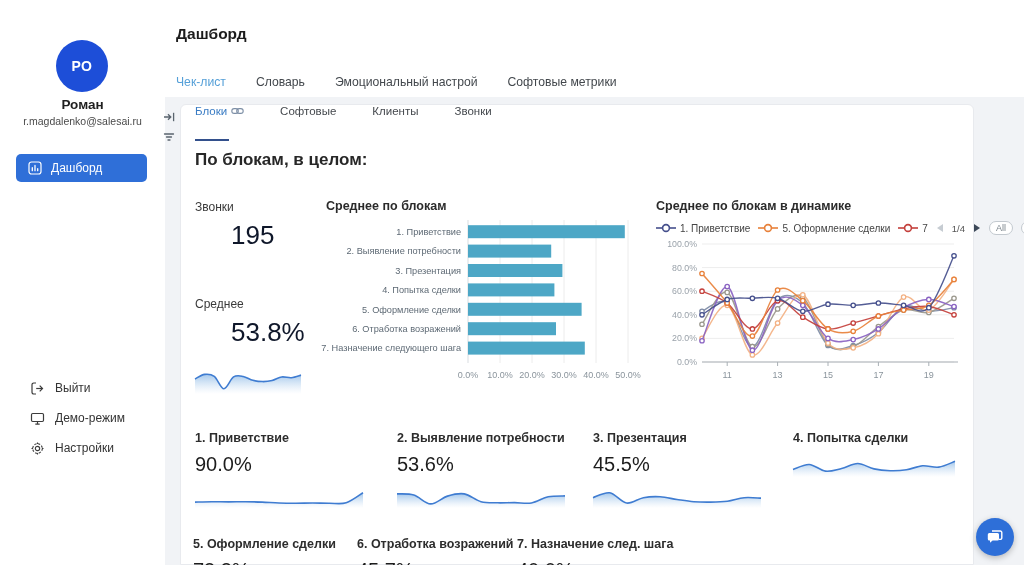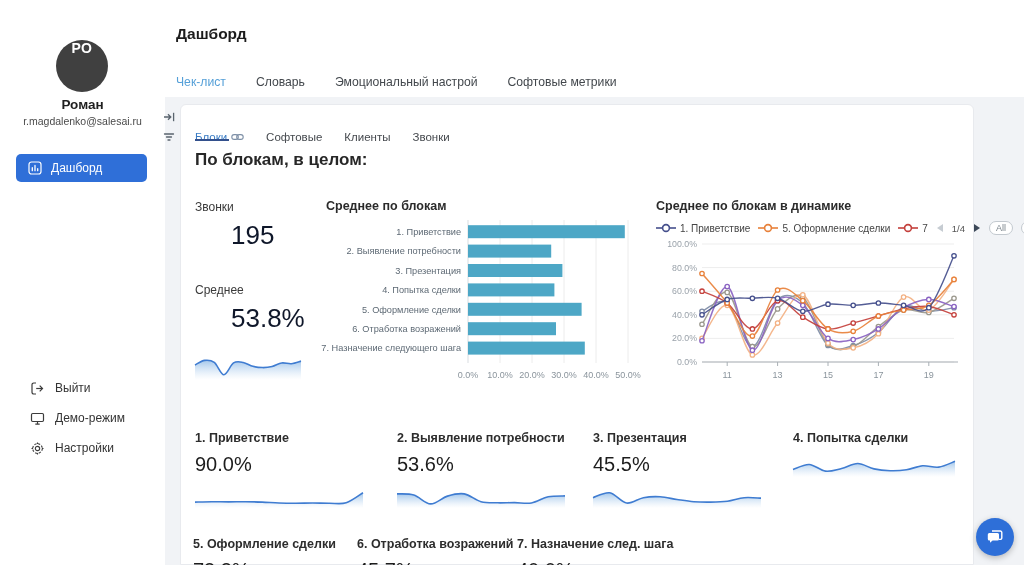--- a/index.html
+++ b/index.html
@@ -1,21 +1,21 @@
 <!DOCTYPE html>
 <html><head>
 <meta charset="utf-8">
 <style>
   html,body{margin:0;padding:0;}
   body{width:1024px;height:565px;position:relative;overflow:hidden;background:#ffffff;
        font-family:"Liberation Sans",sans-serif;color:#222;}
   
   .sidebar{position:absolute;left:0;top:0;width:165px;height:565px;background:#fff;}
   .avatar{position:absolute;left:56px;top:40px;width:52px;height:52px;border-radius:50%;
-          background:#404040;display:flex;align-items:flex-start;justify-content:center;
+          background:#1d4ed8;display:flex;align-items:center;justify-content:center;
           color:#fff;font-size:14px;font-weight:bold;letter-spacing:.5px;}
   .user-name{position:absolute;left:0;top:97px;width:165px;text-align:center;
              font-size:13.5px;font-weight:bold;color:#1f1f1f;}
   .user-email{position:absolute;left:0;top:115px;width:165px;text-align:center;
               font-size:10.5px;color:#4a4a4a;}
   .nav-btn{position:absolute;left:16px;top:154px;width:131px;height:28px;border-radius:5px;
            background:#2f6fd8;display:flex;align-items:center;gap:9px;padding-left:12px;
            box-sizing:border-box;color:#fff;font-size:12px;cursor:pointer;}
   .side-link{position:absolute;left:30px;display:flex;align-items:flex-start;gap:10px;
              font-size:12px;color:#333;cursor:pointer;}
@@ -23,30 +23,30 @@
   
   .page-title{position:absolute;left:176px;top:25px;font-size:15.5px;font-weight:bold;color:#1c1c1c;}
   .top-tabs{position:absolute;left:176px;top:75px;display:flex;gap:30px;font-size:12.2px;color:#43484d;}
   .top-tabs .tab{cursor:pointer;padding-bottom:9px;}
   .top-tabs .tab.active{color:#56a0d8;border-bottom:6px solid #8b5cf6;}
   
   .content-bg{position:absolute;left:165px;top:97px;width:859px;height:468px;background:#f1f3f6;}
   .card{position:absolute;left:180px;top:104px;width:794px;height:461px;background:#fff;
         border:1px solid #e8eaee;border-radius:6px 6px 0 0;box-sizing:border-box;}
   .gutter-icon{position:absolute;left:163px;cursor:pointer;line-height:0;}
-  .inner-tabs{position:absolute;left:195px;top:131px;display:flex;gap:22px;font-size:11.5px;color:#45494e;}
+  .inner-tabs{position:absolute;left:195px;top:105px;display:flex;gap:36px;font-size:11.5px;color:#45494e;}
   .inner-tabs .itab{cursor:pointer;display:flex;align-items:center;gap:4px;}
   .inner-tabs .itab.active{color:#3a7cc4;}
   .inner-underline{position:absolute;left:195px;top:139px;width:34px;height:2px;background:#33508c;}
   .section-heading{position:absolute;left:195px;top:150px;font-size:17px;font-weight:bold;color:#272727;}
   
   .stat-label{font-size:12px;color:#3a3a3a;}
   .stat-value{font-size:26px;color:#0f172a;margin-top:6px;margin-left:36px;}
   .stats{position:absolute;left:195px;top:200px;width:120px;}
-  .stats .b2{margin-top:32px;}
+  .stats .b2{margin-top:46px;}
   .spark{display:block;}
   .stats .spark{margin-top:16px;}
   
   .chart-block-title{font-size:12.5px;font-weight:bold;color:#2b2b2b;}
   .bar-block{position:absolute;left:326px;top:199px;}
   .line-block{position:absolute;left:656px;top:199px;width:318px;}
   .legend-row{display:flex;align-items:center;gap:8px;margin-top:7px;height:16px;}
   .legend-item{display:flex;align-items:center;gap:4px;cursor:pointer;}
   .legend-label{font-size:10px;color:#454545;white-space:nowrap;}
   .pg-arrow{display:inline-flex;align-items:center;cursor:pointer;padding:0 1px;}

